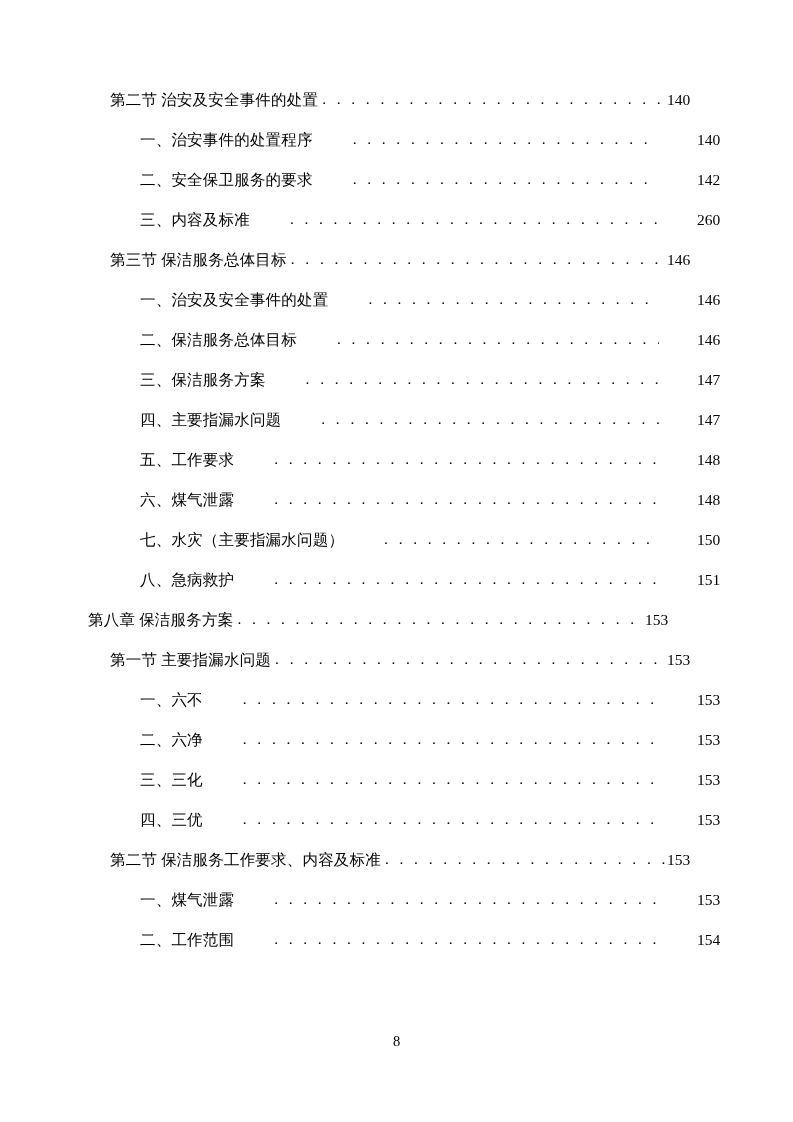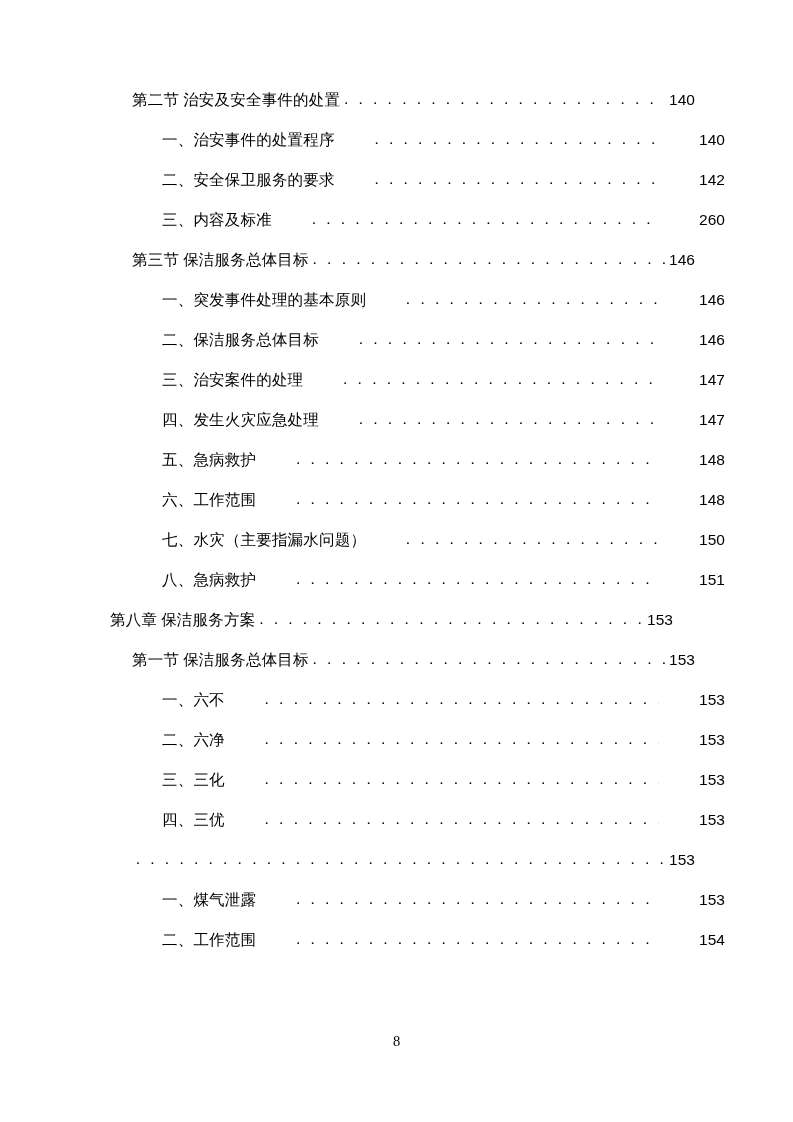--- a/index.html
+++ b/index.html
@@ -13,21 +13,21 @@
     font-family: "Liberation Serif", "DejaVu Serif", serif;
     color: #000000;
     position: relative;
     overflow: hidden;
   }
   .page {
     position: relative;
     width: 793px;
     height: 1122px;
     box-sizing: border-box;
-    padding: 92px 118px 0 110px;
+    padding: 92px 118px 0 88px;
   }
   .toc-list {
     list-style: none;
     margin: 0;
     padding: 0;
   }
   .toc-entry {
     display: flex;
     align-items: baseline;
     width: 100%;
@@ -46,23 +46,23 @@
     white-space: nowrap;
     margin: 0 2px 0 4px;
     font-size: 15.5px;
     letter-spacing: 3.4px;
     color: #000;
     position: relative;
     top: -1px;
   }
   .toc-entry .page-num {
     flex: 0 0 auto;
-    text-align: center;
+    text-align: left;
     min-width: 30px;
-    font-family: Liberation Sans, sans-serif;
+    font-family: Liberation Serif, serif;
   }
   
   .lvl-chapter { padding-left: 0px; }
   .lvl-section { padding-left: 22px; }
   .lvl-item    { padding-left: 52px; gap: 36px; }
 
   .lvl-chapter .label,
   .lvl-section .label { font-weight: normal; }
 
   .page-footer {
@@ -99,66 +99,66 @@
         <span class="label">三、内容及标准</span>
         <span class="leader">. . . . . . . . . . . . . . . . . . . . . . . . . . . . . . . . . . . . . . . . . . . . . . . . . . . . . . . . . . . . . . . . . . . . . . . . . . . . . . . . . .</span>
         <span class="page-num">260</span>
       </li>
       <li class="toc-entry lvl-section">
         <span class="label">第三节  保洁服务总体目标</span>
         <span class="leader">. . . . . . . . . . . . . . . . . . . . . . . . . . . . . . . . . . . . . . . . . . . . . . . . . . . . . . . . . . . . . . . . . . . . . . . . . . . . . . . . . .</span>
         <span class="page-num">146</span>
       </li>
       <li class="toc-entry lvl-item">
-        <span class="label">一、突发事件处理的基本原则</span>
+        <span class="label">一、治安及安全事件的处置</span>
         <span class="leader">. . . . . . . . . . . . . . . . . . . . . . . . . . . . . . . . . . . . . . . . . . . . . . . . . . . . . . . . . . . . . . . . . . . . . . . . . . . . . . . . . .</span>
         <span class="page-num">146</span>
       </li>
       <li class="toc-entry lvl-item">
         <span class="label">二、保洁服务总体目标</span>
         <span class="leader">. . . . . . . . . . . . . . . . . . . . . . . . . . . . . . . . . . . . . . . . . . . . . . . . . . . . . . . . . . . . . . . . . . . . . . . . . . . . . . . . . .</span>
         <span class="page-num">146</span>
       </li>
       <li class="toc-entry lvl-item">
-        <span class="label">三、治安案件的处理</span>
+        <span class="label">三、保洁服务方案</span>
         <span class="leader">. . . . . . . . . . . . . . . . . . . . . . . . . . . . . . . . . . . . . . . . . . . . . . . . . . . . . . . . . . . . . . . . . . . . . . . . . . . . . . . . . .</span>
         <span class="page-num">147</span>
       </li>
       <li class="toc-entry lvl-item">
-        <span class="label">四、发生火灾应急处理</span>
+        <span class="label">四、主要指漏水问题</span>
         <span class="leader">. . . . . . . . . . . . . . . . . . . . . . . . . . . . . . . . . . . . . . . . . . . . . . . . . . . . . . . . . . . . . . . . . . . . . . . . . . . . . . . . . .</span>
         <span class="page-num">147</span>
       </li>
       <li class="toc-entry lvl-item">
-        <span class="label">五、急病救护</span>
+        <span class="label">五、工作要求</span>
         <span class="leader">. . . . . . . . . . . . . . . . . . . . . . . . . . . . . . . . . . . . . . . . . . . . . . . . . . . . . . . . . . . . . . . . . . . . . . . . . . . . . . . . . .</span>
         <span class="page-num">148</span>
       </li>
       <li class="toc-entry lvl-item">
-        <span class="label">六、工作范围</span>
+        <span class="label">六、煤气泄露</span>
         <span class="leader">. . . . . . . . . . . . . . . . . . . . . . . . . . . . . . . . . . . . . . . . . . . . . . . . . . . . . . . . . . . . . . . . . . . . . . . . . . . . . . . . . .</span>
         <span class="page-num">148</span>
       </li>
       <li class="toc-entry lvl-item">
         <span class="label">七、水灾（主要指漏水问题）</span>
         <span class="leader">. . . . . . . . . . . . . . . . . . . . . . . . . . . . . . . . . . . . . . . . . . . . . . . . . . . . . . . . . . . . . . . . . . . . . . . . . . . . . . . . . .</span>
         <span class="page-num">150</span>
       </li>
       <li class="toc-entry lvl-item">
         <span class="label">八、急病救护</span>
         <span class="leader">. . . . . . . . . . . . . . . . . . . . . . . . . . . . . . . . . . . . . . . . . . . . . . . . . . . . . . . . . . . . . . . . . . . . . . . . . . . . . . . . . .</span>
         <span class="page-num">151</span>
       </li>
       <li class="toc-entry lvl-chapter">
         <span class="label">第八章  保洁服务方案</span>
         <span class="leader">. . . . . . . . . . . . . . . . . . . . . . . . . . . . . . . . . . . . . . . . . . . . . . . . . . . . . . . . . . . . . . . . . . . . . . . . . . . . . . . . . .</span>
         <span class="page-num">153</span>
       </li>
       <li class="toc-entry lvl-section">
-        <span class="label">第一节  保洁服务总体目标</span>
+        <span class="label">第一节  主要指漏水问题</span>
         <span class="leader">. . . . . . . . . . . . . . . . . . . . . . . . . . . . . . . . . . . . . . . . . . . . . . . . . . . . . . . . . . . . . . . . . . . . . . . . . . . . . . . . . .</span>
         <span class="page-num">153</span>
       </li>
       <li class="toc-entry lvl-item">
         <span class="label">一、六不</span>
         <span class="leader">. . . . . . . . . . . . . . . . . . . . . . . . . . . . . . . . . . . . . . . . . . . . . . . . . . . . . . . . . . . . . . . . . . . . . . . . . . . . . . . . . .</span>
         <span class="page-num">153</span>
       </li>
       <li class="toc-entry lvl-item">
         <span class="label">二、六净</span>
@@ -169,20 +169,21 @@
         <span class="label">三、三化</span>
         <span class="leader">. . . . . . . . . . . . . . . . . . . . . . . . . . . . . . . . . . . . . . . . . . . . . . . . . . . . . . . . . . . . . . . . . . . . . . . . . . . . . . . . . .</span>
         <span class="page-num">153</span>
       </li>
       <li class="toc-entry lvl-item">
         <span class="label">四、三优</span>
         <span class="leader">. . . . . . . . . . . . . . . . . . . . . . . . . . . . . . . . . . . . . . . . . . . . . . . . . . . . . . . . . . . . . . . . . . . . . . . . . . . . . . . . . .</span>
         <span class="page-num">153</span>
       </li>
       <li class="toc-entry lvl-section">
+        <span class="label">第二节  保洁服务工作要求、内容及标准</span>
         <span class="leader">. . . . . . . . . . . . . . . . . . . . . . . . . . . . . . . . . . . . . . . . . . . . . . . . . . . . . . . . . . . . . . . . . . . . . . . . . . . . . . . . . .</span>
         <span class="page-num">153</span>
       </li>
       <li class="toc-entry lvl-item">
         <span class="label">一、煤气泄露</span>
         <span class="leader">. . . . . . . . . . . . . . . . . . . . . . . . . . . . . . . . . . . . . . . . . . . . . . . . . . . . . . . . . . . . . . . . . . . . . . . . . . . . . . . . . .</span>
         <span class="page-num">153</span>
       </li>
       <li class="toc-entry lvl-item">
         <span class="label">二、工作范围</span>

